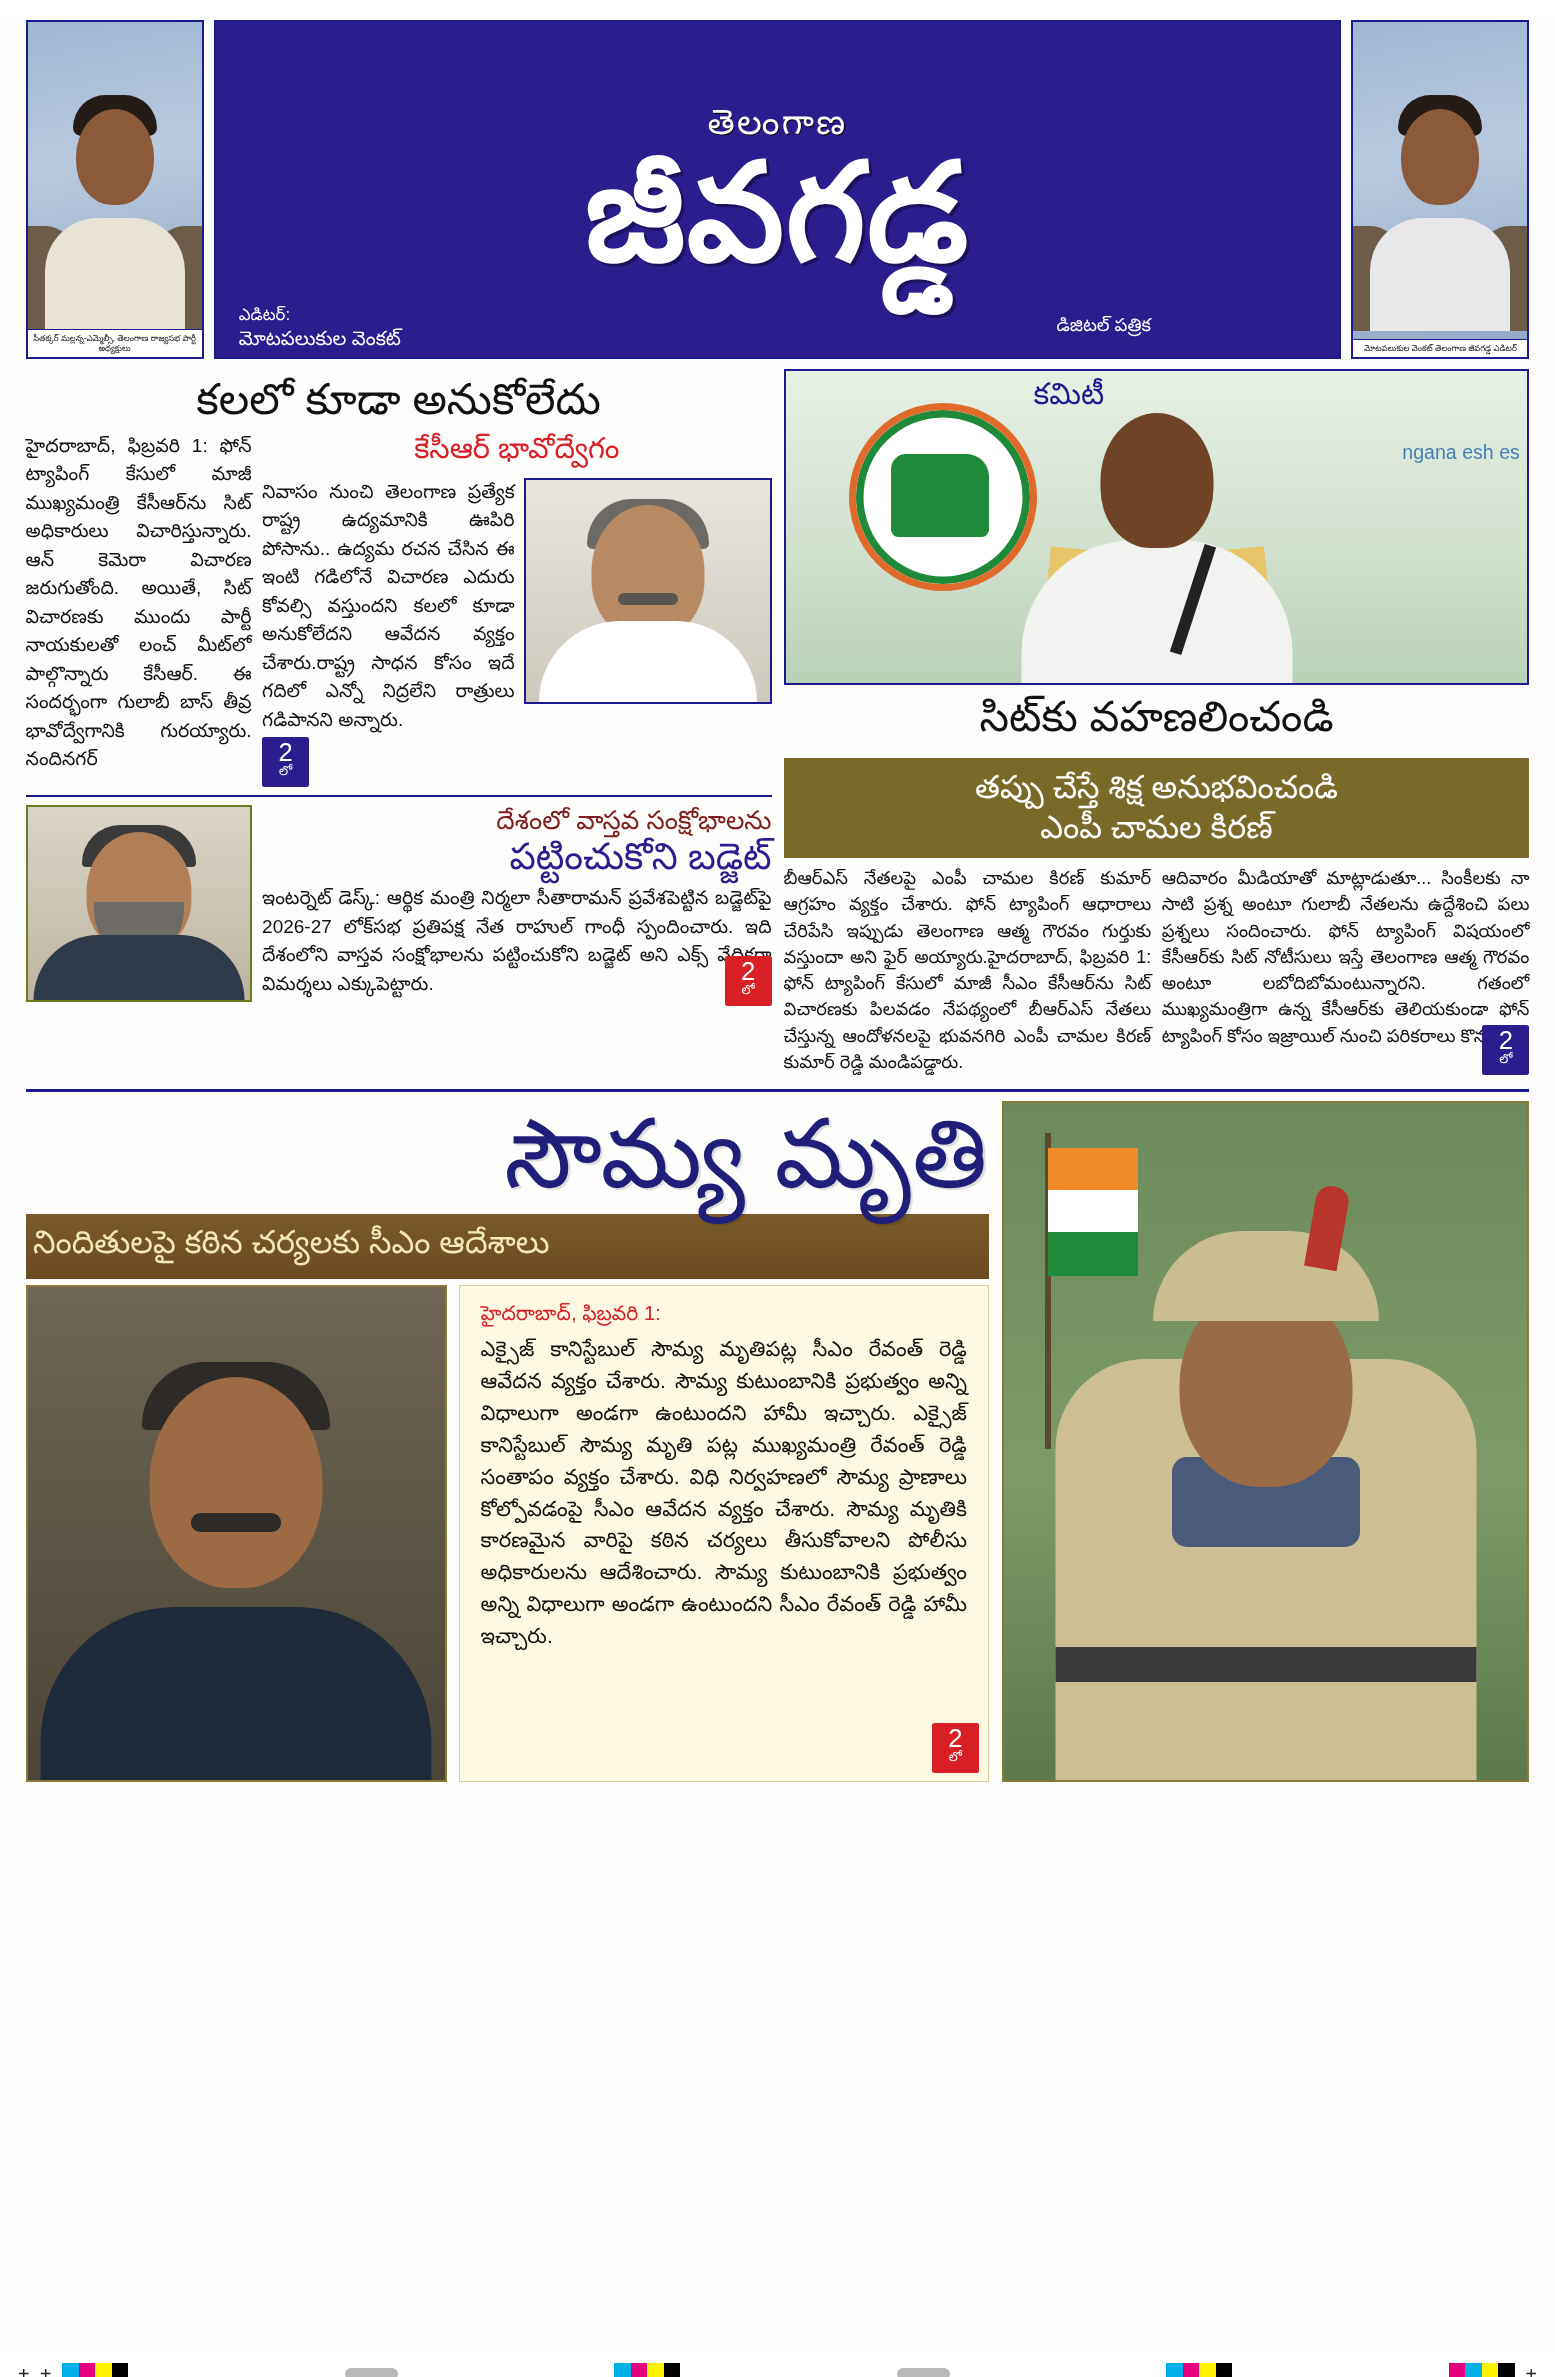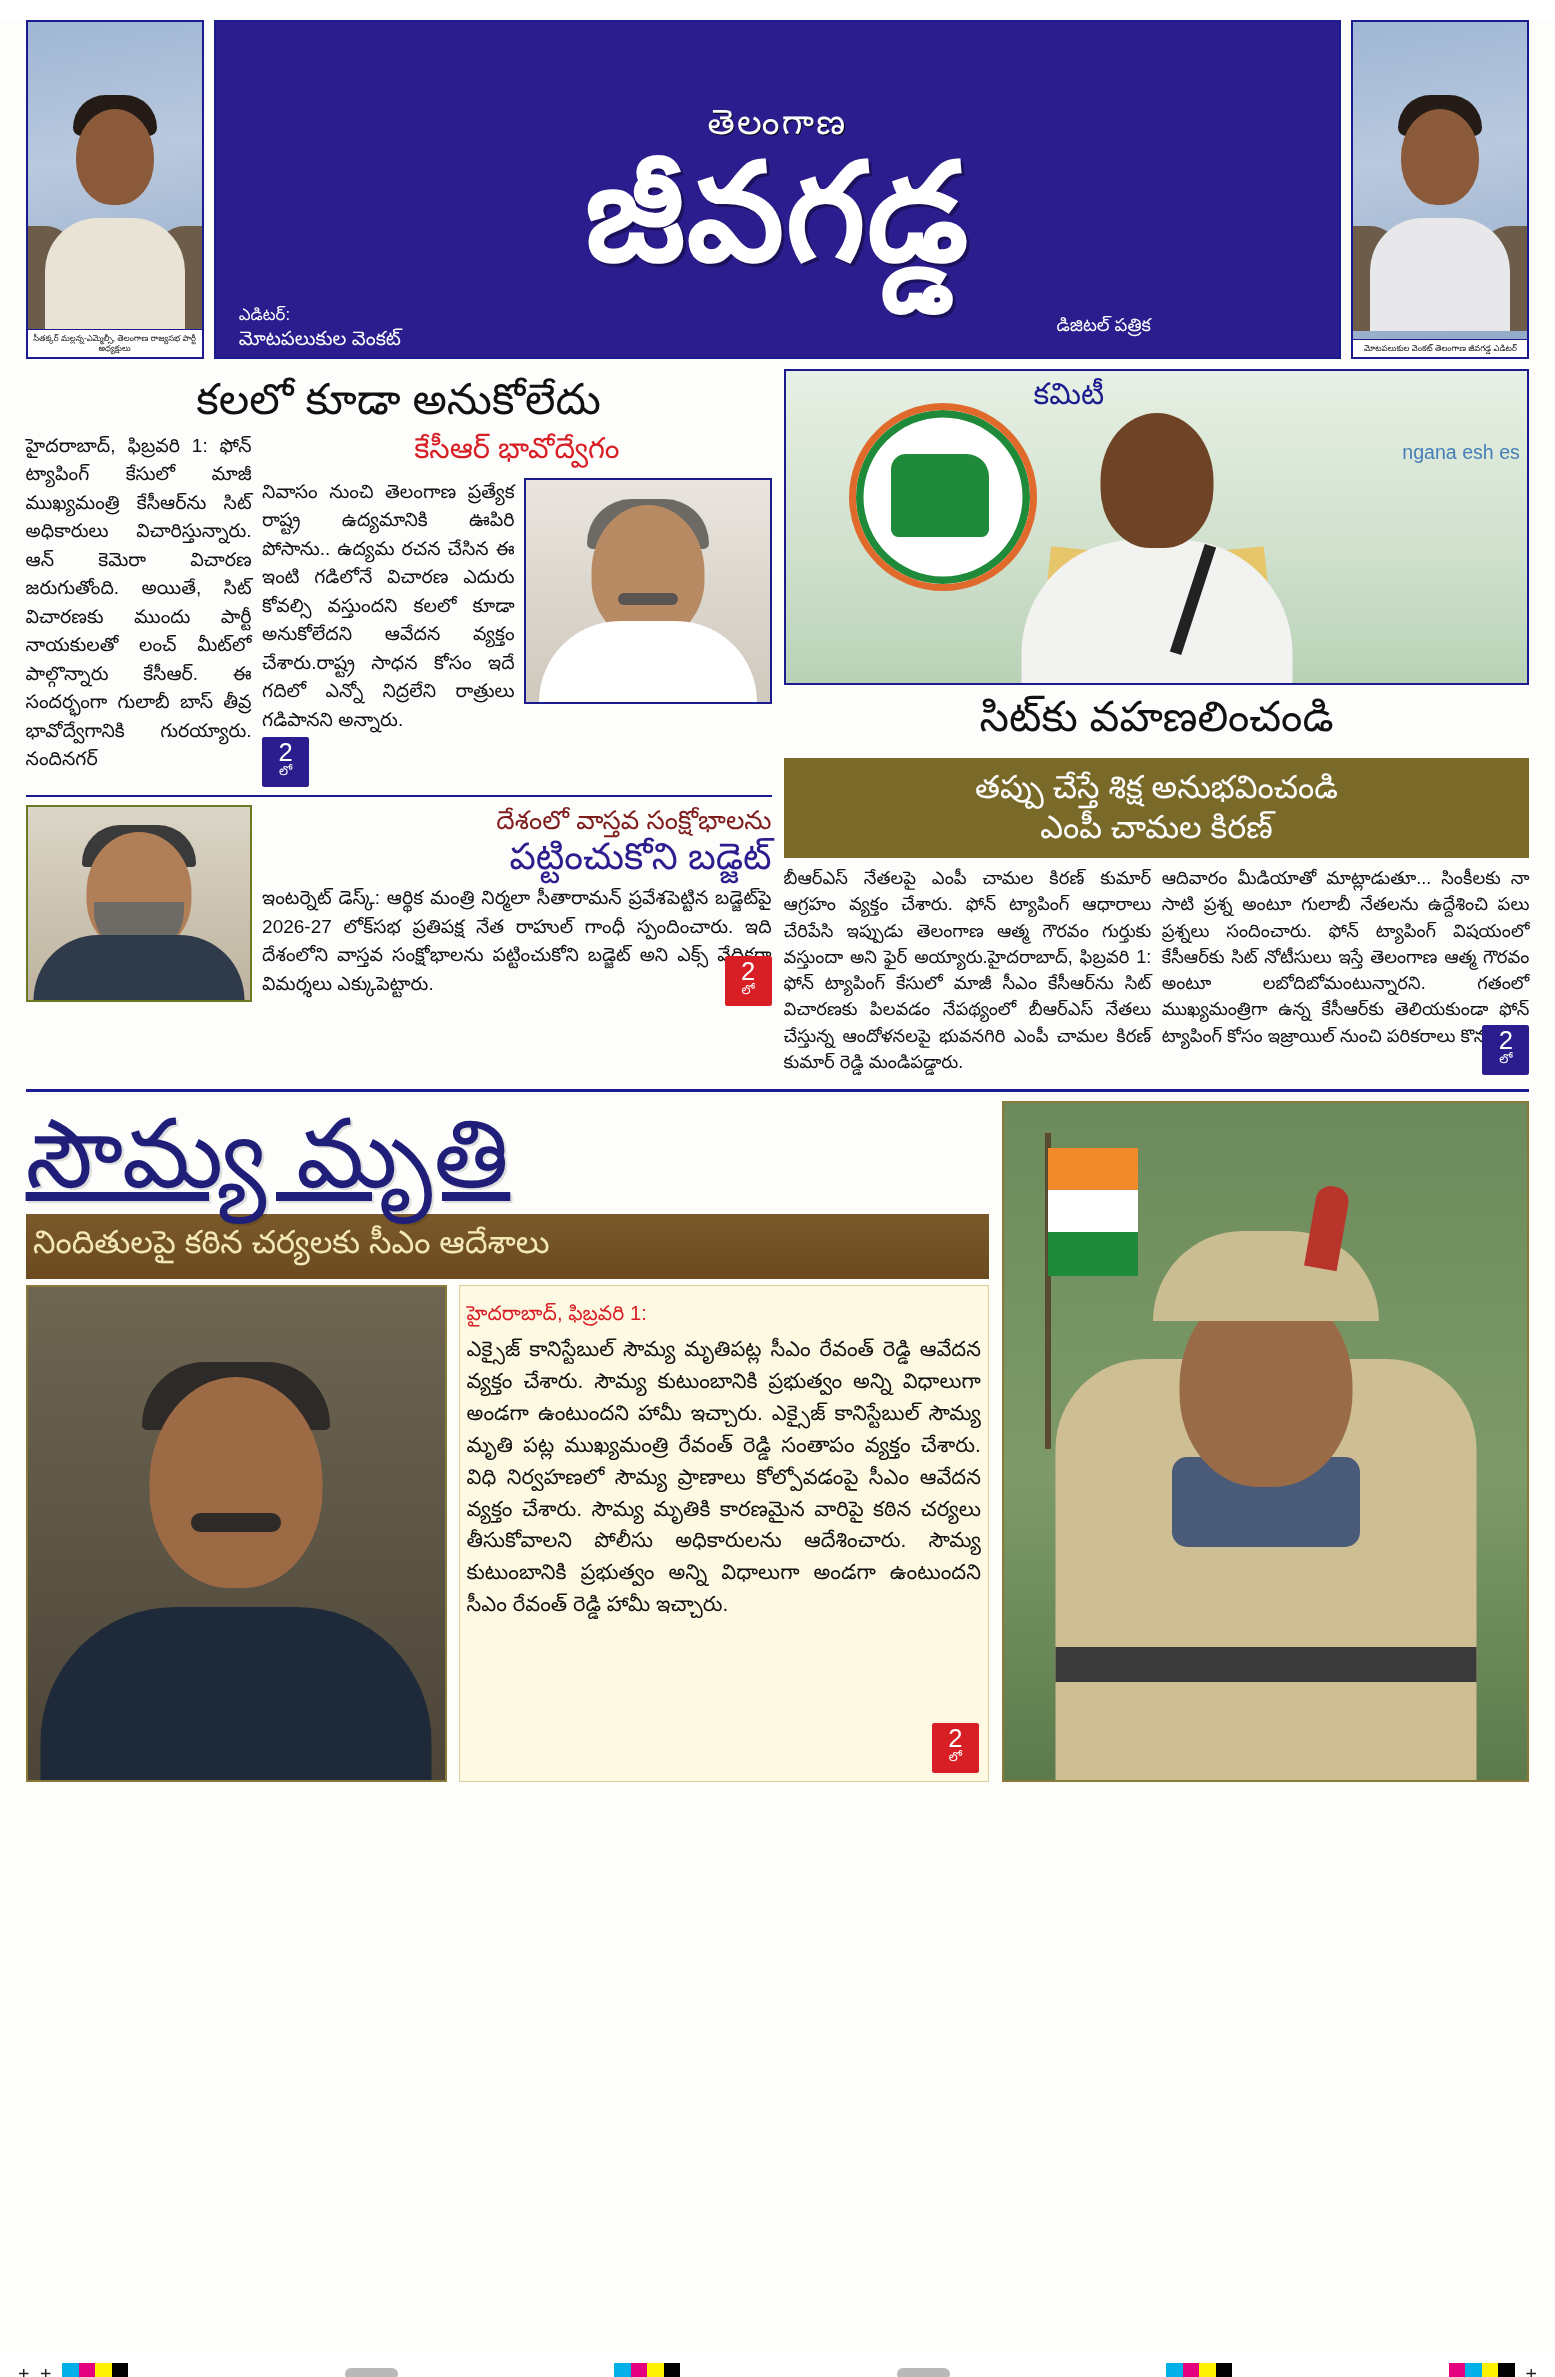--- a/index.html
+++ b/index.html
@@ -300,26 +300,25 @@
     margin: 13.5px 25.6px 0 25.6px;
     border-top: 3.8px solid #1b1b8f;
     padding-top: 9px;
     display: flex;
     gap: 13.5px;
   }
   .bottom-left { flex: 1; }
   .bigword {
     font-size: 96px;
     color: #1f1f7a;
-    text-align: left;
+    text-align: right;
     line-height: 1.02;
     letter-spacing: 1.5px;
     text-shadow: 2.3px 2.3px 0 rgba(0,0,0,.12);
     margin: 4.5px 0 10.5px 0;
-    text-decoration: underline;
   }
   .band-brown {
     background: linear-gradient(180deg,#7a5a2a,#6b4a20);
     color: #f4e7b8;
     font-size: 32px;
     text-align: left;
     padding: 10.5px 7.5px;
     margin-bottom: 6px;
   }
   .bottom-body { display: flex; gap: 12px; }
@@ -330,21 +329,21 @@
     background: linear-gradient(180deg,#6e6552,#4c4538);
   }
   .cm-photo .cface { position:absolute; left:50%; top:90px; transform:translateX(-50%); width:173px;height:211px;background:#9c6a45;border-radius:50% 50% 46% 46%;}
   .cm-photo .chair { position:absolute; left:50%; top:75px; transform:translateX(-50%); width:188px;height:68px;background:#2d2a28;border-radius:98px 98px 7.5px 7.5px;}
   .cm-photo .cmous { position:absolute; left:50%; top:226px; transform:translateX(-50%); width:90px;height:19.6px;background:#2d2a28;border-radius:10.5px;}
   .cm-photo .cbody { position:absolute; left:50%; bottom:0; transform:translateX(-50%); width:391px;height:173px;background:#1e2a3a;border-radius:135px 135px 0 0;}
   .news-col {
     flex: 1;
     background: #fdf9e3;
     border: 1.5px solid #d8cf9a;
-    padding: 12px 7px;
+    padding: 12px 21px;
     font-size: 21px;
     line-height: 1.52;
     color: #111;
     text-align: justify;
     position: relative;
   }
   .news-col .dline { color: #d81f26; font-size: 20.3px; display:block; margin-bottom: 4.5px; text-align: left;}
   .badge-bottom {
     position: absolute; right: 9px; bottom: 7.5px;
   }

